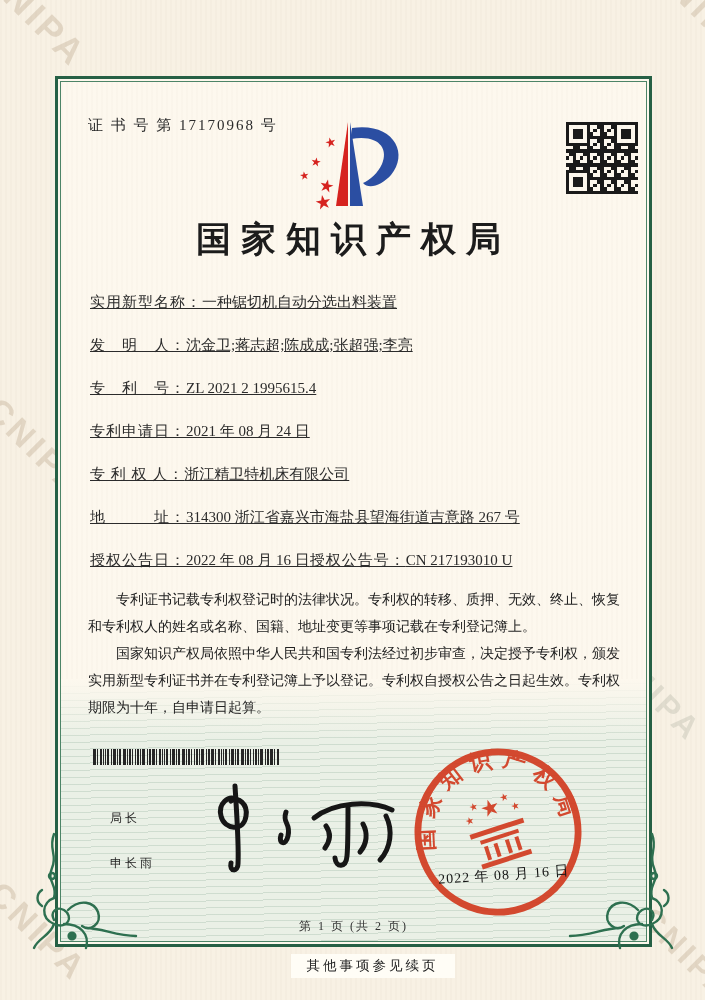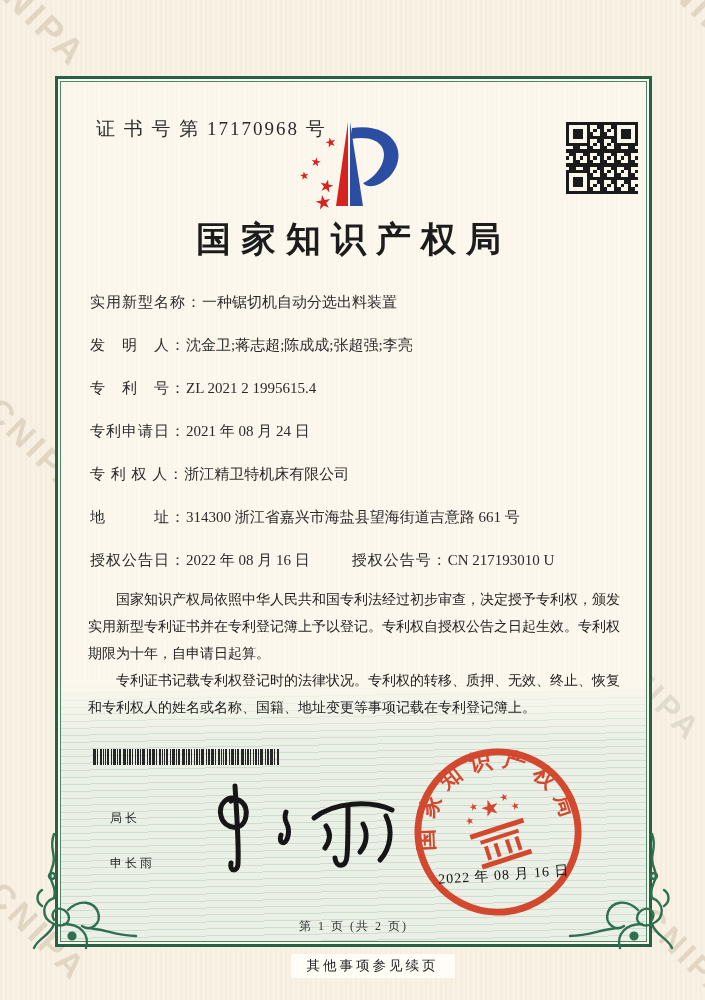--- a/index.html
+++ b/index.html
@@ -46,32 +46,32 @@
   .green-zone{
     position:absolute;left:0;right:0;bottom:0;height:262px;
     background-color:#eaf0e6;
     background-image:repeating-linear-gradient(179deg, rgba(74,124,96,0.17) 0 1px, rgba(0,0,0,0) 1px 7px);
   }
   .green-zone::before{
     content:"";position:absolute;left:0;right:0;top:0;height:60px;
     background:linear-gradient(180deg,#fdf8ee 0%, rgba(253,248,238,0) 100%);
   }
 
-  .cert-no{position:absolute;left:96px;top:116px;font-size:19px;letter-spacing:2px;color:#2b2b2b;}
+  .cert-no{position:absolute;left:88px;top:116px;font-size:15px;letter-spacing:2px;color:#2b2b2b;}
   .qr{position:absolute;left:566px;top:122px;width:72px;height:72px;}
   .logo{position:absolute;left:290px;top:110px;width:130px;height:102px;}
   .title{
     position:absolute;left:55px;width:597px;top:216px;
     text-align:center;font-size:35px;font-weight:bold;letter-spacing:10px;color:#1c1c1c;
   }
 
   .fields{position:absolute;left:90px;top:292px;width:530px;display:flex;flex-direction:column;gap:23px;}
-  .field-row{font-size:15px;line-height:20px;color:#2b2b2b;white-space:nowrap;}
+  .field-row{font-size:15px;line-height:20px;color:#2b2b2b;white-space:nowrap;text-decoration:underline;}
   .field-row .lbl{letter-spacing:1px;}
-  .grant-row{display:flex;gap:42px;}
+  .grant-row{display:flex;}
 
   .paras{position:absolute;left:88px;top:586px;width:532px;font-size:14px;line-height:27px;color:#222;text-align:justify;}
   .paras p{margin:0;text-indent:2em;}
 
   .barcode{position:absolute;left:93px;top:749px;width:187px;height:16px;}
 
   .director{position:absolute;left:110px;top:810px;font-size:12px;letter-spacing:3px;color:#1e1e1e;}
   .director .row2{margin-top:28px;}
   .signature{position:absolute;left:198px;top:778px;width:210px;height:104px;}
 
@@ -424,31 +424,31 @@
     <div class="field-row">
       <span class="lbl">专　利　号：</span><span>ZL 2021 2 1995615.4</span>
     </div>
     <div class="field-row">
       <span class="lbl">专利申请日：</span><span>2021 年 08 月 24 日</span>
     </div>
     <div class="field-row">
       <span class="lbl">专 利 权 人：</span><span>浙江精卫特机床有限公司</span>
     </div>
     <div class="field-row">
-      <span class="lbl">地　　　址：</span><span>314300 浙江省嘉兴市海盐县望海街道吉意路 661 号</span>
+      <span class="lbl">地　　　址：</span><span>314300 浙江省嘉兴市海盐县望海街道吉意路 267 号</span>
     </div>
     <div class="field-row grant-row">
       <span><span class="lbl">授权公告日：</span><span>2022 年 08 月 16 日</span></span>
       <span><span class="lbl">授权公告号：</span><span>CN 217193010 U</span></span>
     </div>
   </div>
 
   <div class="paras">
+    <p>专利证书记载专利权登记时的法律状况。专利权的转移、质押、无效、终止、恢复和专利权人的姓名或名称、国籍、地址变更等事项记载在专利登记簿上。</p>
     <p>国家知识产权局依照中华人民共和国专利法经过初步审查，决定授予专利权，颁发实用新型专利证书并在专利登记簿上予以登记。专利权自授权公告之日起生效。专利权期限为十年，自申请日起算。</p>
-    <p>专利证书记载专利权登记时的法律状况。专利权的转移、质押、无效、终止、恢复和专利权人的姓名或名称、国籍、地址变更等事项记载在专利登记簿上。</p>
   </div>
 
   <svg class="barcode" id="barcode-svg" viewBox="0 0 187 16" preserveAspectRatio="none" shape-rendering="crispEdges">
       <rect x="0" y="0" width="3" height="16" fill="#262626"></rect>
       <rect x="4" y="0" width="1" height="16" fill="#262626"></rect>
       <rect x="7" y="0" width="2" height="16" fill="#262626"></rect>
       <rect x="10" y="0" width="1" height="16" fill="#262626"></rect>
       <rect x="12" y="0" width="1" height="16" fill="#262626"></rect>
       <rect x="14" y="0" width="2" height="16" fill="#262626"></rect>
       <rect x="18" y="0" width="1" height="16" fill="#262626"></rect>

